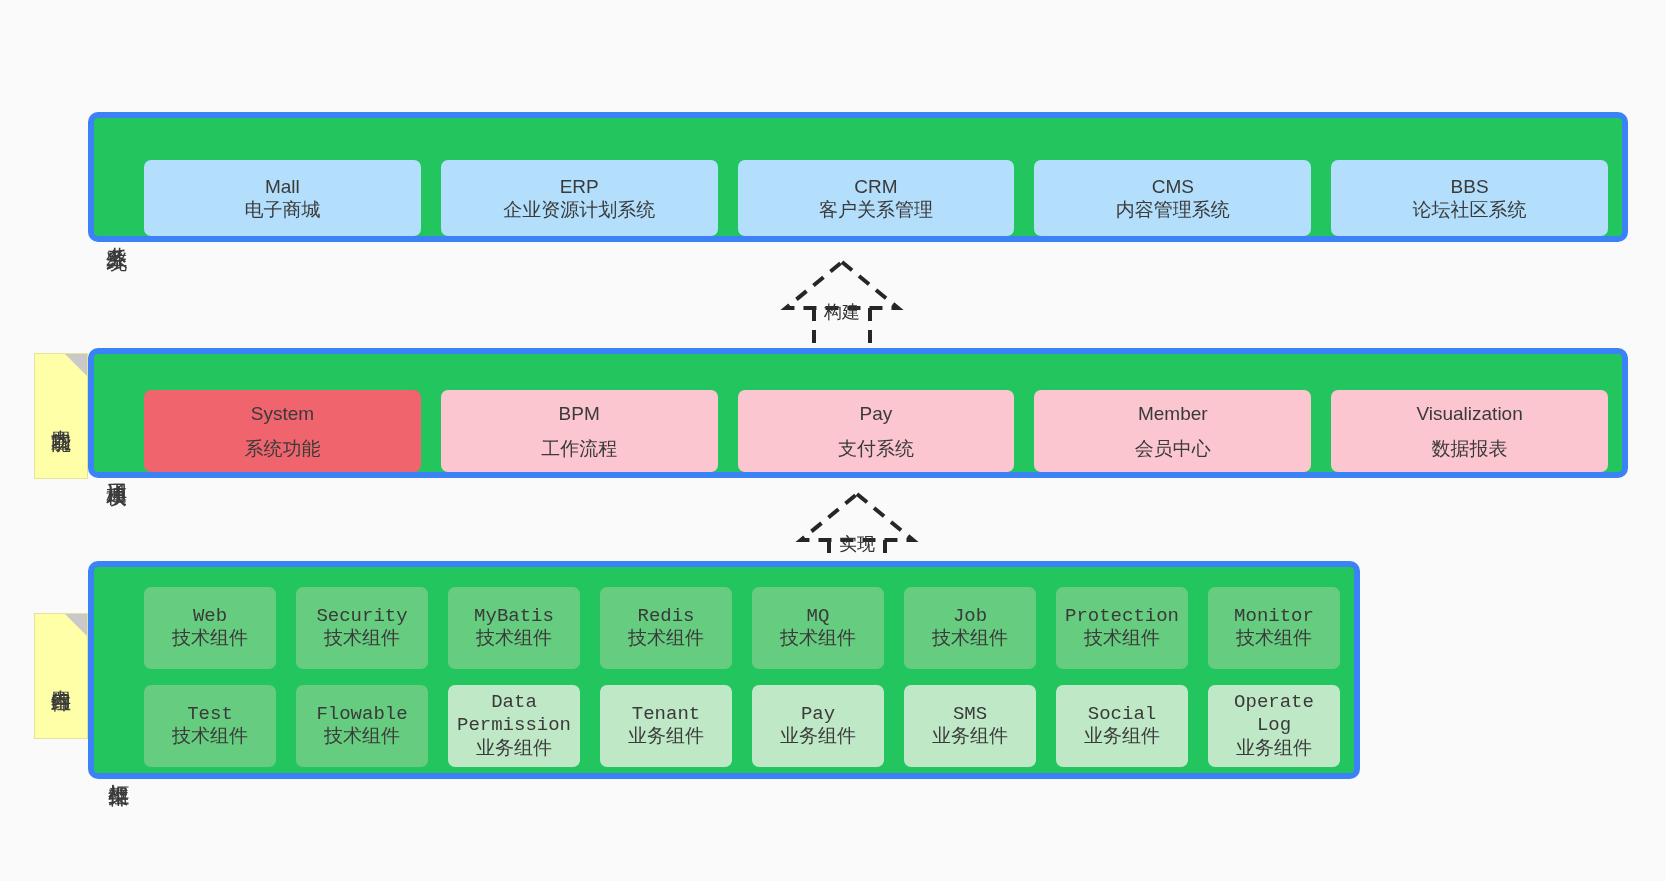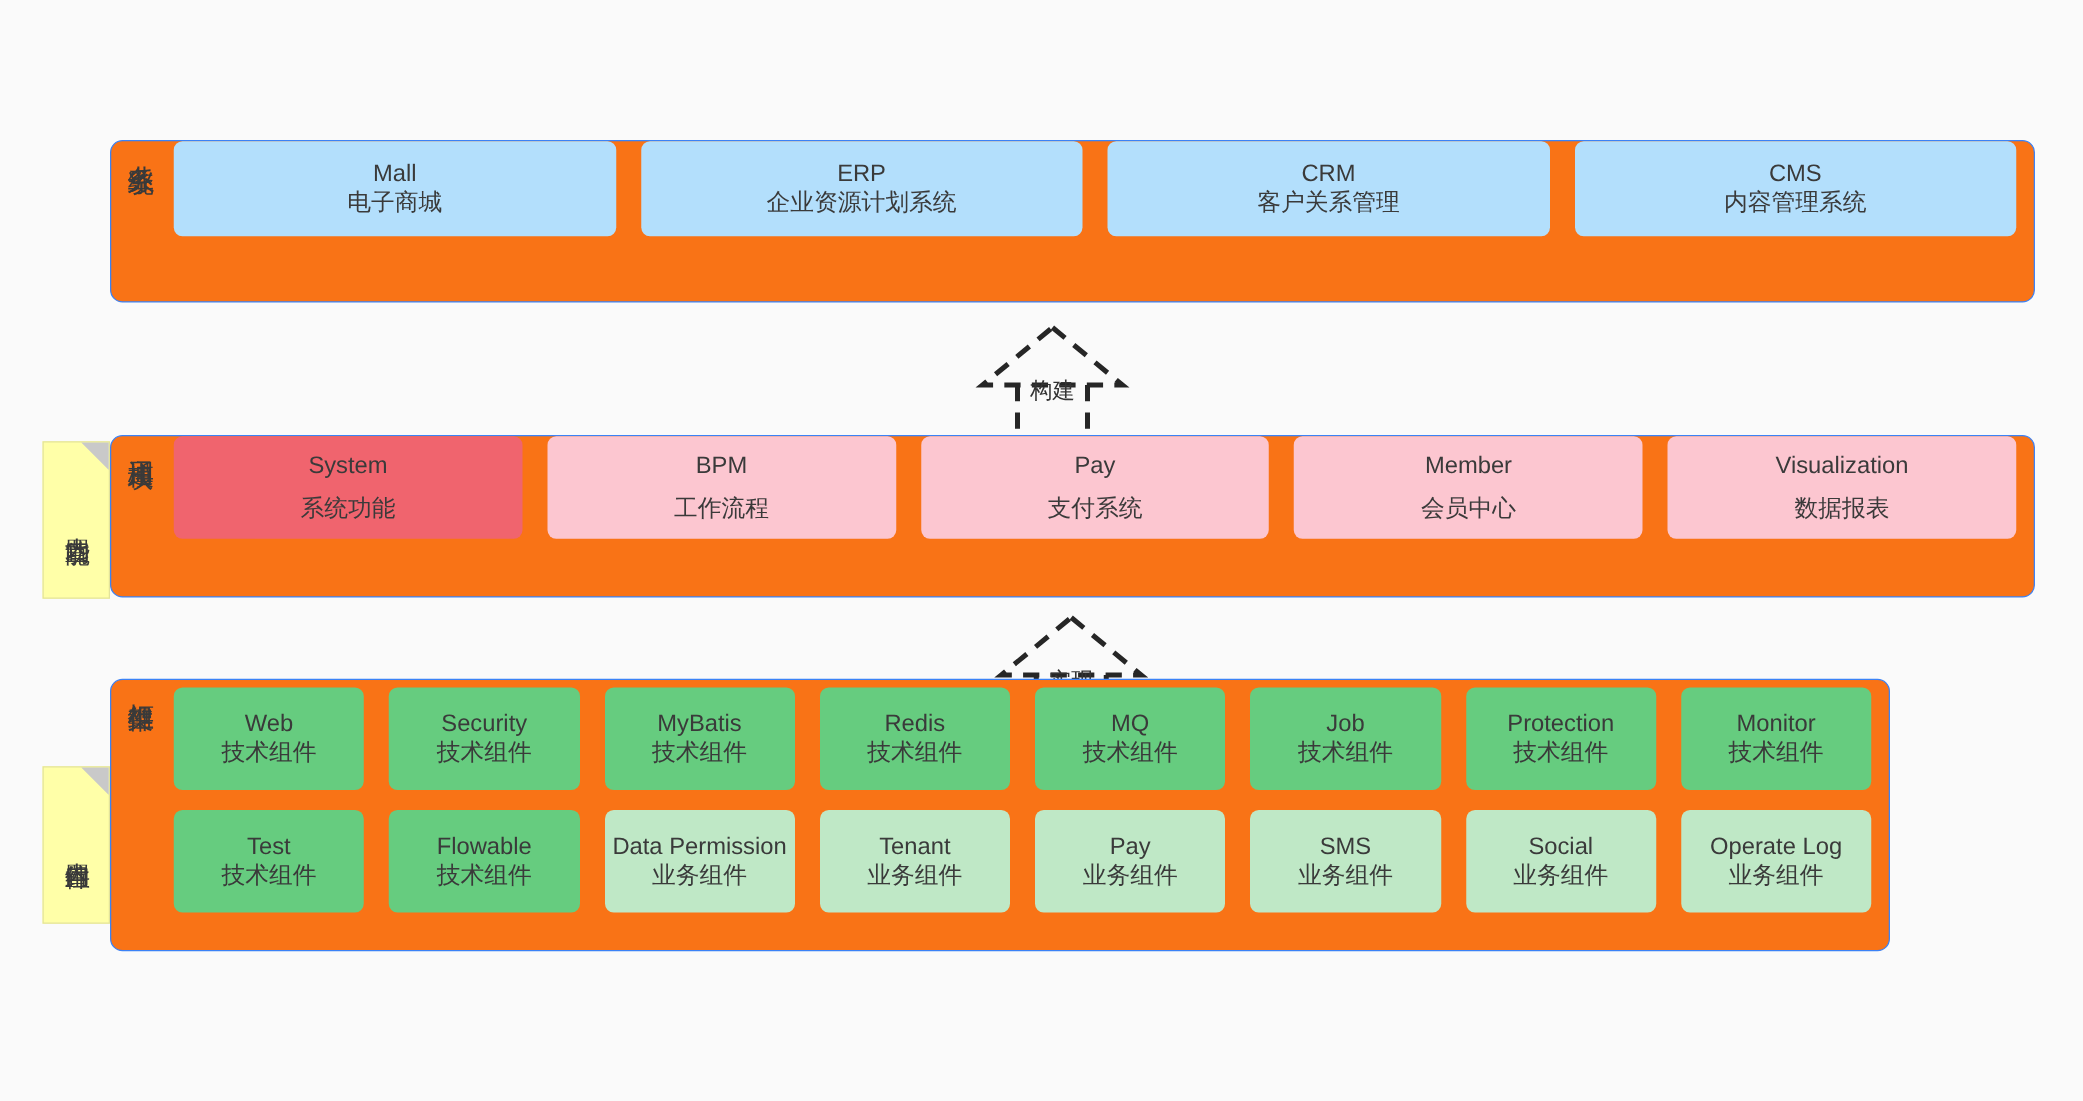--- a/index.html
+++ b/index.html
@@ -18,25 +18,25 @@
 
   .canvas {
     position: absolute;
     inset: 0;
   }
 
   
   .layer {
     position: absolute;
     box-sizing: border-box;
-    background: #f97316;
-    border: 1px solid #3b82f6;
+    background: #22c55e;
+    border: 6px solid #3b82f6;
     border-radius: 10px;
     display: flex;
-    align-items: flex-start;
+    align-items: flex-end;
   }
 
   .layer-title {
     flex: 0 0 auto;
     width: 46px;
     display: flex;
     align-items: center;
     justify-content: center;
     font-size: 21px;
     line-height: 1.12;
@@ -94,23 +94,24 @@
     left: 88px;
     top: 348px;
     width: 1540px;
     height: 130px;
   }
   #layer-modules .cell { height: 82px; gap: 12px; }
 
   
   #layer-framework {
     left: 88px;
-    top: 543px;
-    width: 1424px;
+    top: 561px;
+    width: 1272px;
     height: 218px;
+    font-family: Liberation Mono, monospace;
   }
   #layer-framework .cell { height: 82px; }
   #layer-framework .layer-body { gap: 16px; padding-top: 6px; padding-bottom: 6px; }
 
   
   .note {
     position: absolute;
     width: 54px;
     box-sizing: border-box;
     background: #ffffa8;
@@ -186,20 +187,24 @@
           <span class="t2">企业资源计划系统</span>
         </div>
         <div class="cell" style="background:#b3dffc">
           <span class="t1">CRM</span>
           <span class="t2">客户关系管理</span>
         </div>
         <div class="cell" style="background:#b3dffc">
           <span class="t1">CMS</span>
           <span class="t2">内容管理系统</span>
         </div>
+        <div class="cell" style="background:#b3dffc">
+          <span class="t1">BBS</span>
+          <span class="t2">论坛社区系统</span>
+        </div>
       </div>
     </div>
   </div>
 
   <div class="arrow" id="arrow-build">
     <svg width="170" height="96" viewBox="0 0 170 96" fill="none" xmlns="http://www.w3.org/2000/svg">
       <path d="M85 4 L141 50 L29 50 Z" stroke="#262626" stroke-width="4" stroke-dasharray="13 9" fill="none" stroke-linejoin="miter"></path>
       <path d="M57 50 L57 94 M113 50 L113 94 M57 94 L113 94" stroke="#262626" stroke-width="4" stroke-dasharray="13 9" fill="none"></path>
     </svg>
     <span class="arrow-label">构建</span>

